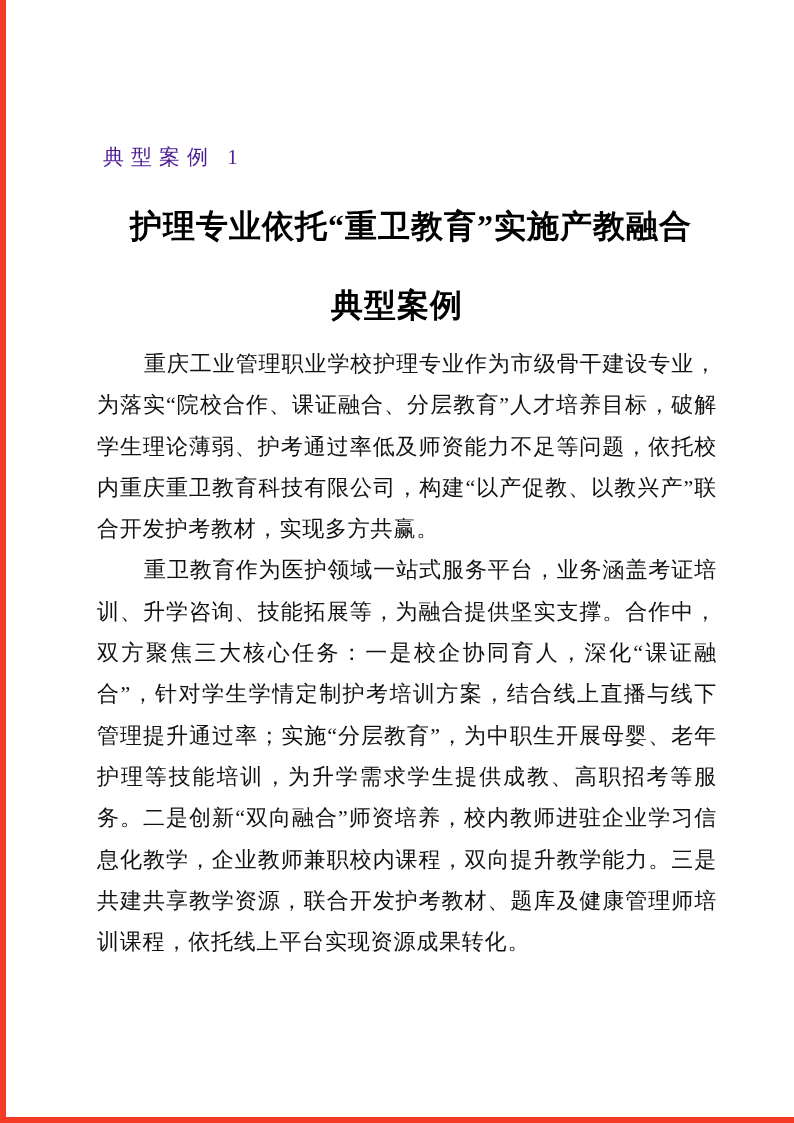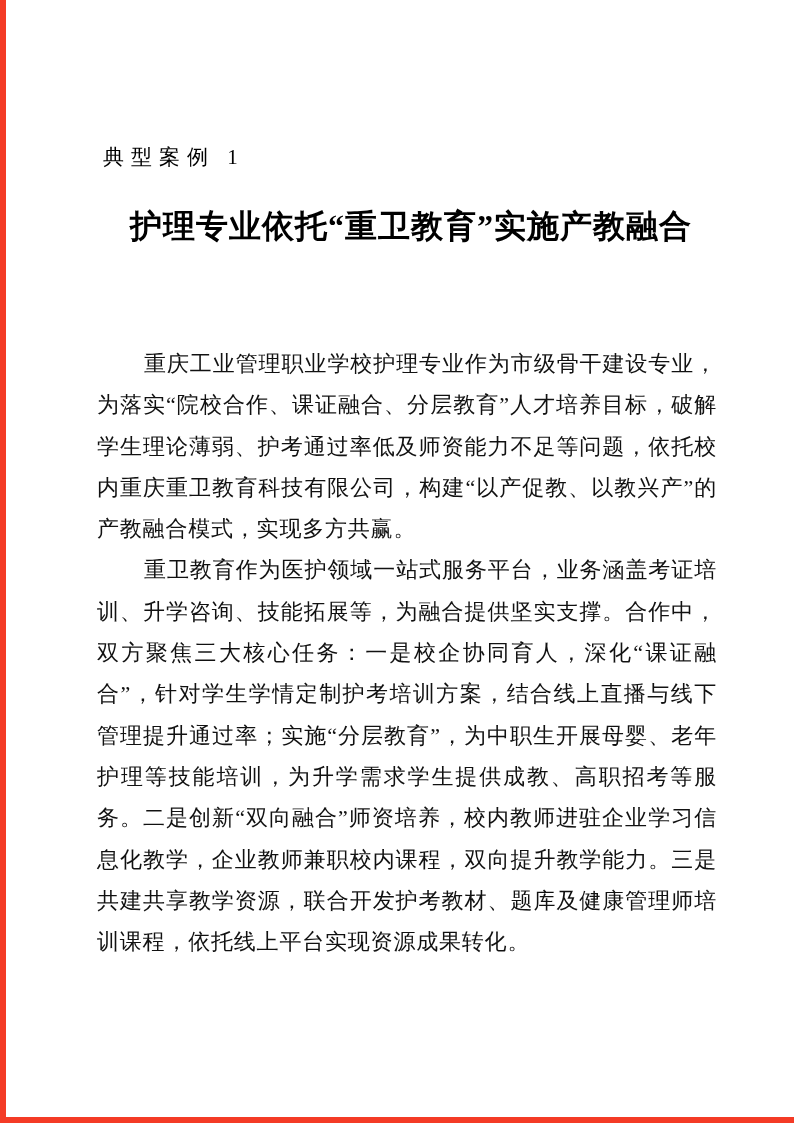--- a/index.html
+++ b/index.html
@@ -22,21 +22,21 @@
     position: absolute;
     left: 0; bottom: 0;
     width: 794px; height: 6px;
   }
   .case-label {
     position: absolute;
     left: 103px; top: 143px;
     font-size: 21px;
     letter-spacing: 7px;
     white-space: nowrap;
-    color: #000000;
+    color: #4c1d95;
   }
   .doc-title {
     position: absolute;
     left: 0;
     width: 794px;
     text-align: center;
     font-size: 32px;
     font-weight: bold;
     letter-spacing: 1px;
     line-height: 42px;
@@ -73,20 +73,21 @@
 
 <div class="page">
 
   <div class="edge-left" style="background: rgb(244, 59, 38);"></div>
   <div class="edge-bottom" style="background: rgb(244, 59, 38);"></div>
 
   <div class="case-label">典型案例 1</div>
 
   <div class="doc-title line1">护理专业依托“重卫教育”实施产教融合</div>
 
+  <div class="doc-title line2">典型案例</div>
 
   <div class="body-text">
-    <p>重庆工业管理职业学校护理专业作为市级骨干建设专业，为落实“院校合作、课证融合、分层教育”人才培养目标，破解学生理论薄弱、护考通过率低及师资能力不足等问题，依托校内重庆重卫教育科技有限公司，构建“以产促教、以教兴产”的产教融合模式，实现多方共赢。</p>
+    <p>重庆工业管理职业学校护理专业作为市级骨干建设专业，为落实“院校合作、课证融合、分层教育”人才培养目标，破解学生理论薄弱、护考通过率低及师资能力不足等问题，依托校内重庆重卫教育科技有限公司，构建“以产促教、以教兴产”联合开发护考教材，实现多方共赢。</p>
     <p>重卫教育作为医护领域一站式服务平台，业务涵盖考证培训、升学咨询、技能拓展等，为融合提供坚实支撑。合作中，双方聚焦三大核心任务：一是校企协同育人，深化“课证融合”，针对学生学情定制护考培训方案，结合线上直播与线下管理提升通过率；实施“分层教育”，为中职生开展母婴、老年护理等技能培训，为升学需求学生提供成教、高职招考等服务。二是创新“双向融合”师资培养，校内教师进驻企业学习信息化教学，企业教师兼职校内课程，双向提升教学能力。三是共建共享教学资源，联合开发护考教材、题库及健康管理师培训课程，依托线上平台实现资源成果转化。</p>
   </div>
 
 
 </div>
 
 </body></html>

